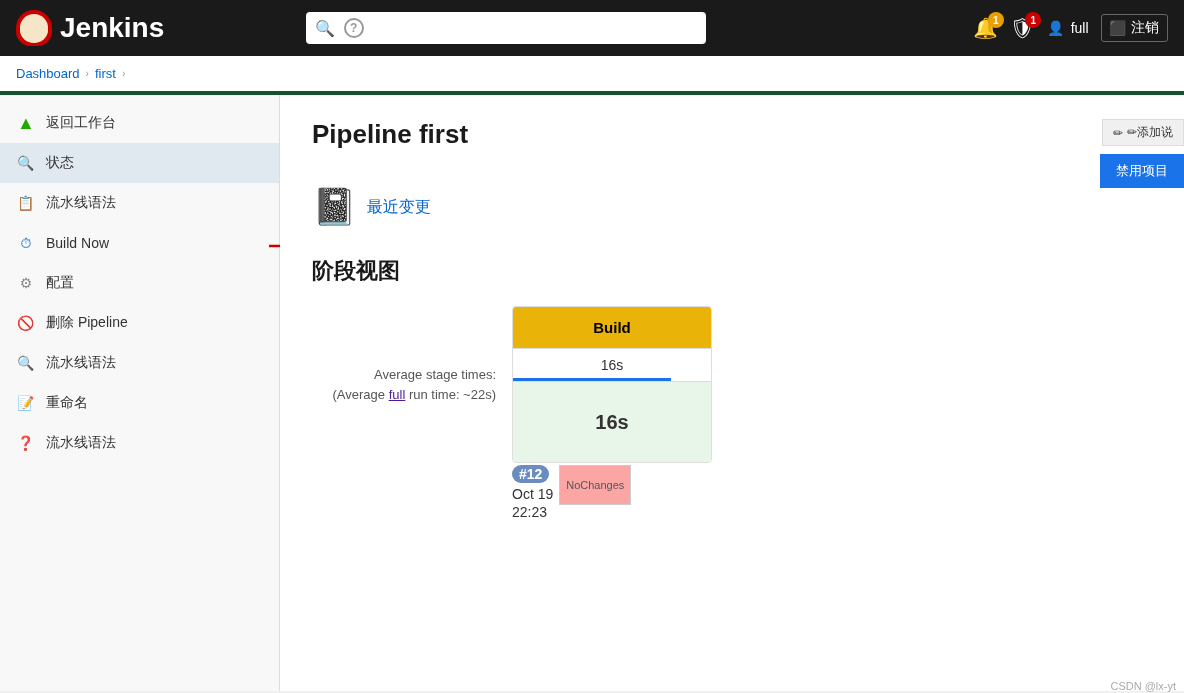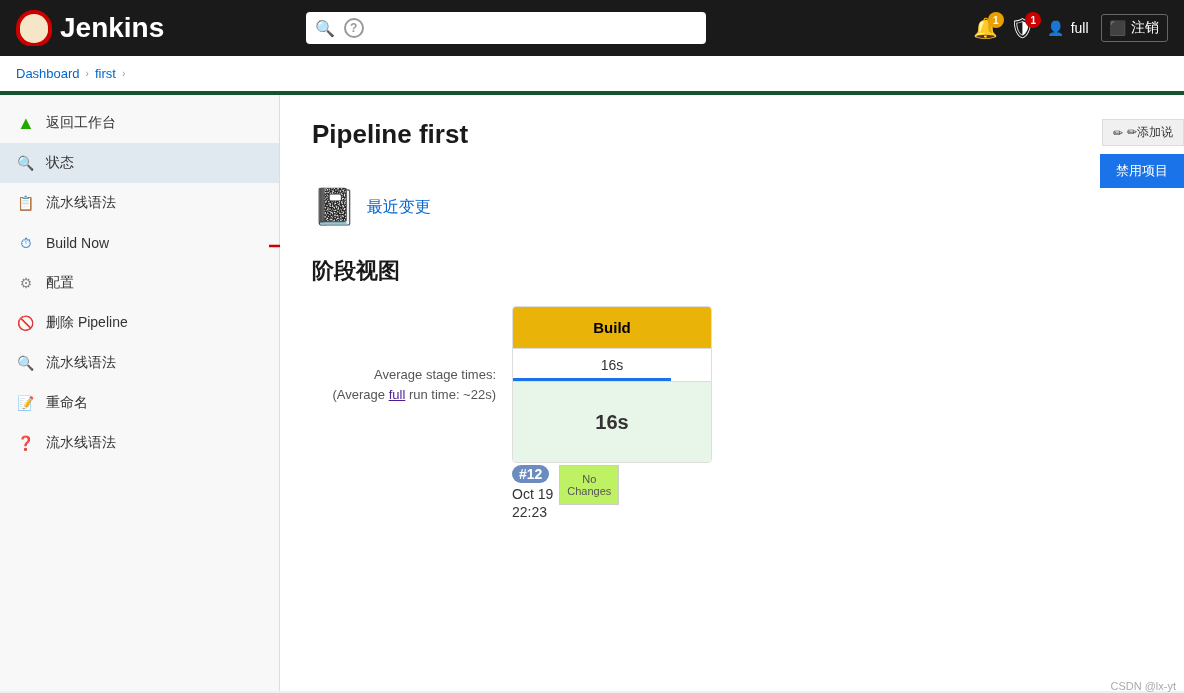--- a/index.html
+++ b/index.html
@@ -348,27 +348,26 @@
       font-size: 14px;
       font-weight: bold;
       display: inline-block;
     }
     .build-date-text {
       font-size: 14px;
       color: #333;
       line-height: 1.3;
     }
     .no-changes-box {
-      background: #bef264;
+      background: #fca5a5;
       border: 1px solid #ccc;
       padding: 2px 6px;
       font-size: 11px;
       color: #555;
       display: flex;
-      flex-direction: column;
       align-items: center;
       justify-content: center;
       min-width: 60px;
       min-height: 40px;
     }
 
     .build-165-box {
       background: #e8f5e9;
       text-align: center;
       padding: 20px;

